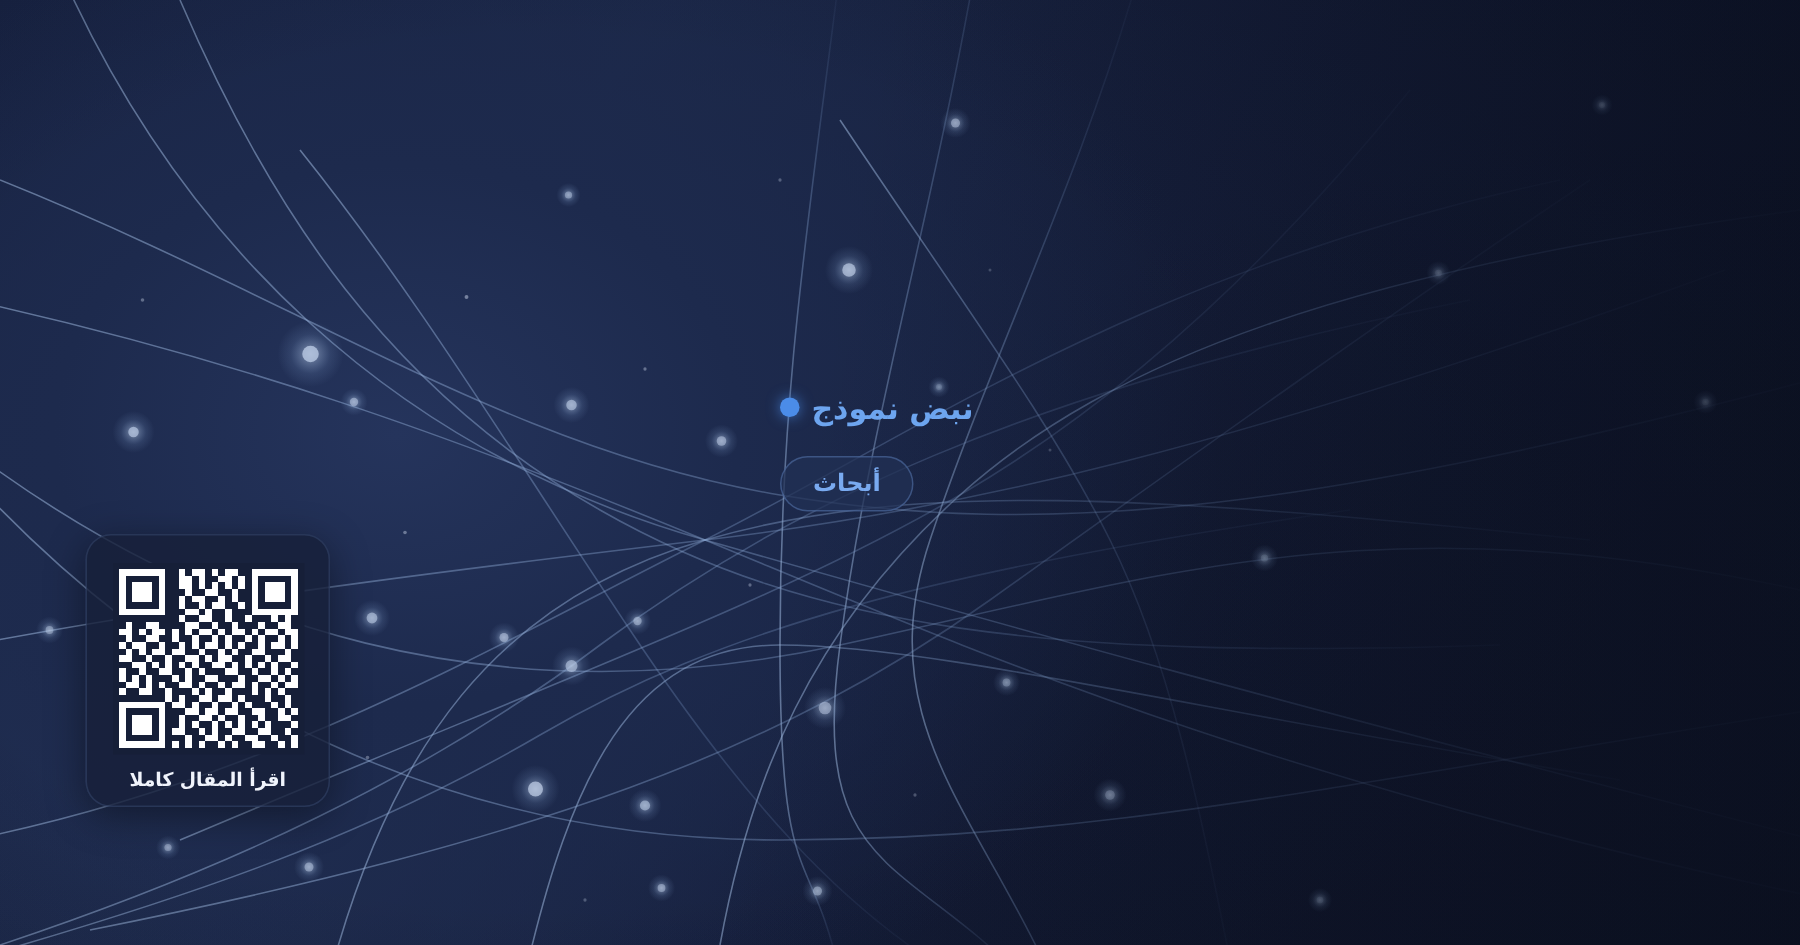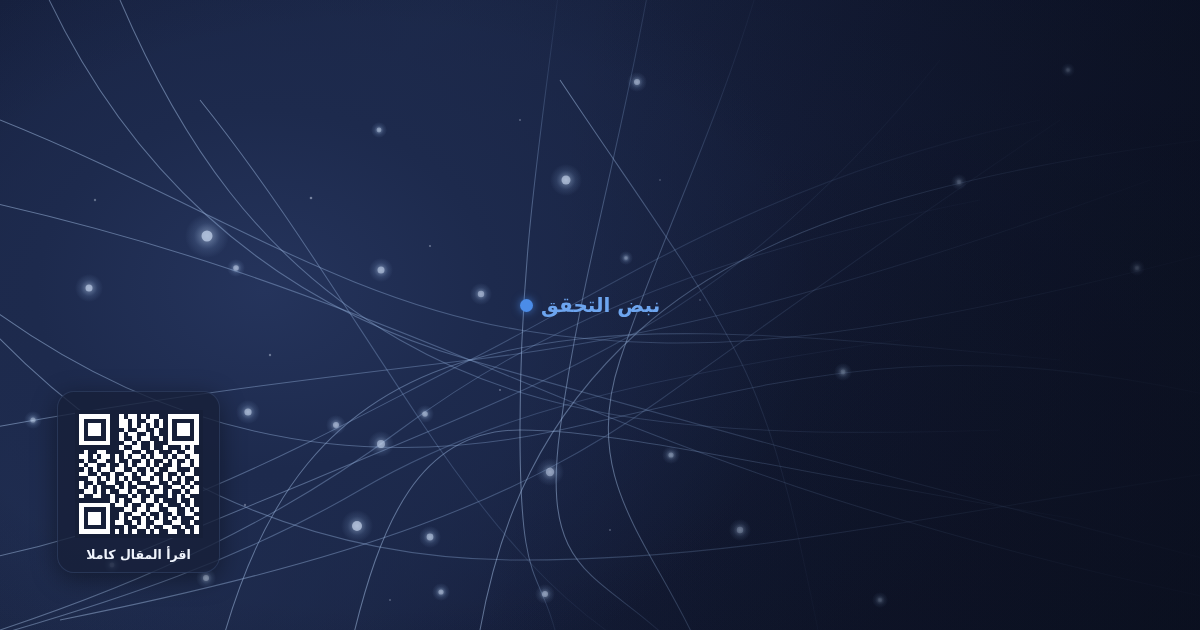--- a/index.html
+++ b/index.html
@@ -79,21 +79,21 @@
     font-weight:700;
     line-height:1.45;
     letter-spacing:-.2px;
     text-shadow:0 2px 14px rgba(5,10,25,.75);
     max-width:600px;
   }
 
   
   .qr-card {
     position:absolute;
-    left:57px; top:391px;
+    left:57px; top:356px;
     width:163px; height:182px;
     border-radius:17px;
     background:rgba(22,31,56,.80);
     border:1px solid rgba(118,152,210,.18);
     box-shadow:0 6px 26px rgba(0,0,0,.40);
     display:flex; flex-direction:column;
     align-items:center; justify-content:flex-start;
     padding:18px 0 0;
   }
   .qr-box {
@@ -224,23 +224,24 @@
       <circle cx="660" cy="180" r="1" opacity=".24"></circle>
     </g>
   </svg>
 
   <div class="vignette"></div>
 
   <div class="content">
 
     <div class="brand">
       <span class="brand-dot"></span>
-      <span class="brand-name">نبض التحقق</span>
+      <span class="brand-name">نبض نموذج</span>
     </div>
 
+    <div class="badge">أبحاث</div>
 
   </div>
 
   <div class="qr-card">
     <svg class="qr-box" viewBox="0 0 29 29" shape-rendering="crispEdges">
       <rect width="29" height="29" fill="#161f38"></rect>
       <g fill="#ffffff">
         <rect x="1" y="1" width="7" height="1"></rect>
           <rect x="1" y="7" width="7" height="1"></rect>
         <rect x="1" y="1" width="1" height="7"></rect>

